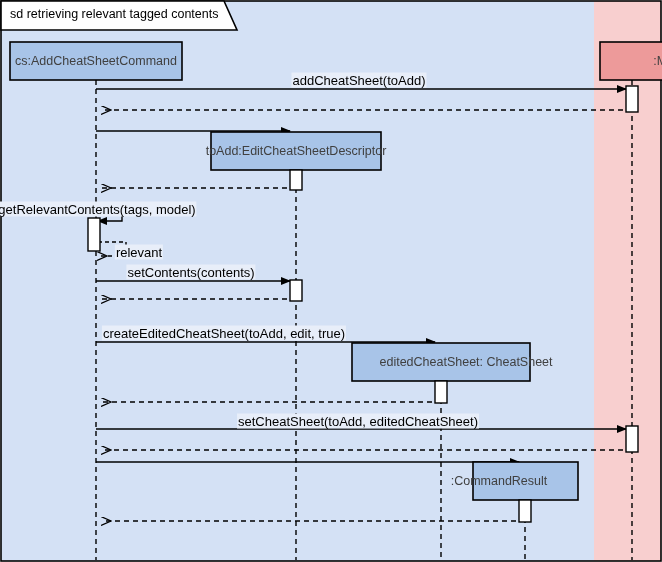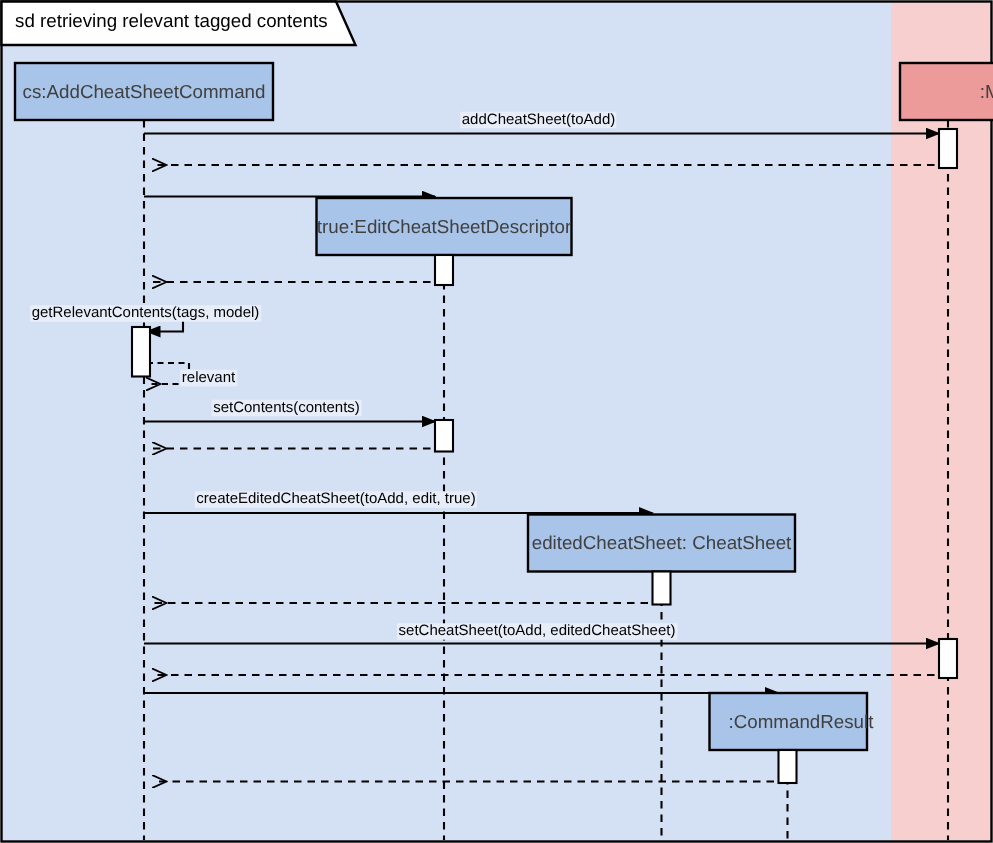--- a/index.html
+++ b/index.html
@@ -41,21 +41,21 @@
   .participant-label {
     position: absolute;
     font-size: 12.5px;
     color: #404040;
     text-align: center;
     white-space: nowrap;
     transform: translate(-50%, -50%);
   }
   .msg-label {
     position: absolute;
-    font-size: 10px;
+    font-size: 13px;
     color: #000000;
     white-space: nowrap;
     background: #e8eef9;
     padding: 0 1px;
     transform: translate(-50%, -50%);
   }
 </style>
 </head>
 <body>
 
@@ -119,23 +119,23 @@
         <rect x="435" y="381" width="12" height="22" fill="#ffffff" stroke="#000000" stroke-width="1.4"></rect>
         <rect x="626" y="426" width="12" height="26" fill="#ffffff" stroke="#000000" stroke-width="1.4"></rect>
         <rect x="519" y="500" width="12" height="22" fill="#ffffff" stroke="#000000" stroke-width="1.4"></rect>
       </g>
   </svg>
 
   <div class="overlay">
     <div class="frame-title">sd retrieving relevant tagged contents</div>
     <div id="participant-labels">
         <div class="participant-label" style="left: 96px; top: 61px;">cs:AddCheatSheetCommand</div>
-        <div class="participant-label" style="left: 296px; top: 151px;">true:EditCheatSheetDescriptor</div>
-        <div class="participant-label" style="left: 441px; top: 362px;">editedCheatSheet: CheatSheet</div>
-        <div class="participant-label" style="left: 534px; top: 481px;">:CommandResult</div>
+        <div class="participant-label" style="left: 296px; top: 151px;">toAdd:EditCheatSheetDescriptor</div>
+        <div class="participant-label" style="left: 466px; top: 362px;">editedCheatSheet: CheatSheet</div>
+        <div class="participant-label" style="left: 499px; top: 481px;">:CommandResult</div>
         <div class="participant-label" style="left: 632px; top: 61px; margin-left: 40px;">:Model</div>
       </div>
     <div id="message-labels">
         <div class="msg-label" style="left: 359px; top: 80px;">addCheatSheet(toAdd)</div>
         <div class="msg-label" style="left: 97px; top: 209px; text-align: center;">getRelevantContents(tags, model)</div>
         <div class="msg-label" style="left: 139px; top: 252px;">relevant</div>
         <div class="msg-label" style="left: 191px; top: 272px;">setContents(contents)</div>
         <div class="msg-label" style="left: 224px; top: 333px;">createEditedCheatSheet(toAdd, edit, true)</div>
         <div class="msg-label" style="left: 358px; top: 421px;">setCheatSheet(toAdd, editedCheatSheet)</div>
       </div>

